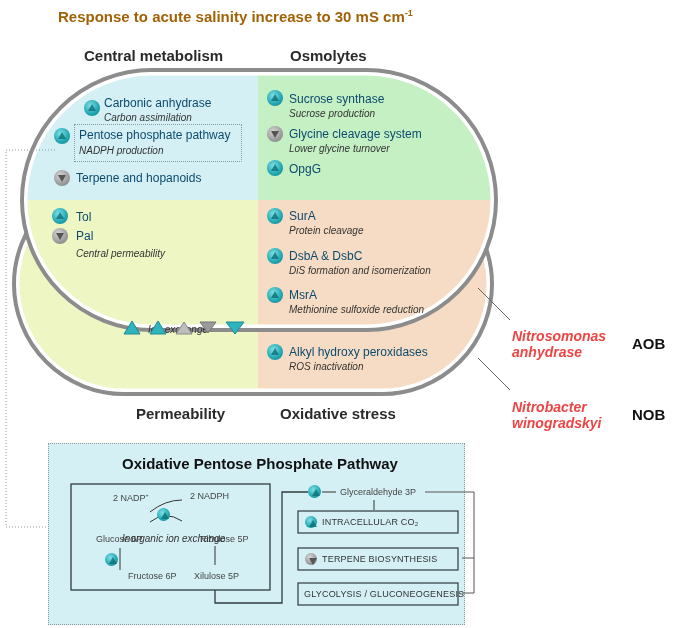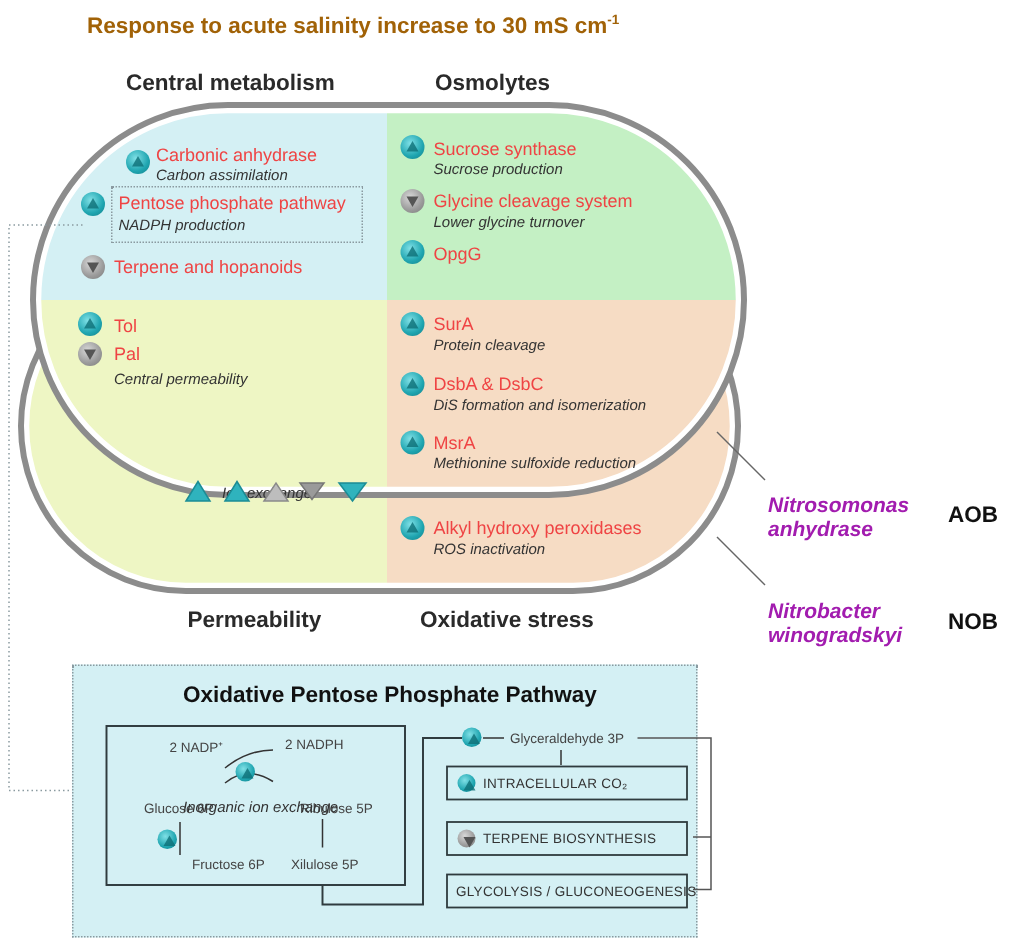--- a/index.html
+++ b/index.html
@@ -2,23 +2,23 @@
 <html><head>
 <meta charset="utf-8">
 <style>
   html, body { margin:0; padding:0; background:#ffffff; }
   body { width:673px; height:628px; position:relative; overflow:hidden;
          font-family:"Liberation Sans", sans-serif; color:#333; }
   .abs { position:absolute; }
   .title { left:58px; top:8px; font-size:15px; font-weight:bold; color:#a16207; white-space:nowrap; }
   .title sup { font-size:9px; }
   .sec-h { font-size:15px; font-weight:bold; color:#2a2a2a; white-space:nowrap; }
-  .item { font-size:12px; color:#ef4444; white-space:nowrap; }
+  .item { font-size:12px; color:#0c4a6e; white-space:nowrap; }
   .sub { font-size:10px; font-style:italic; color:#333; white-space:nowrap; }
-  .org { font-size:14px; font-style:italic; font-weight:bold; color:#a21caf; line-height:16px; white-space:nowrap; }
+  .org { font-size:14px; font-style:italic; font-weight:bold; color:#ef4444; line-height:16px; white-space:nowrap; }
   .grp { font-size:15px; font-weight:bold; color:#111; }
   .icon { position:absolute; width:16px; height:16px; border-radius:50%; }
   .icon.up { background:radial-gradient(circle at 40% 35%, #7fe0e6, #1fa5b0 60%, #137f88); }
   .icon.down { background:radial-gradient(circle at 40% 35%, #d8d8d8, #9a9a9a 60%, #7a7a7a); }
   .icon.up::after { content:""; position:absolute; left:4px; top:4px; border-left:4px solid transparent; border-right:4px solid transparent; border-bottom:7px solid #0e6f77; opacity:.8; }
   .icon.down::after { content:""; position:absolute; left:4px; top:5px; border-left:4px solid transparent; border-right:4px solid transparent; border-top:7px solid #555; }
   .dotted-box { position:absolute; border:1px dotted #8a9aa0; }
   .small { font-size:9px; color:#444; white-space:nowrap; }
   .caps { font-size:9px; color:#333; white-space:nowrap; letter-spacing:0.2px; }
 </style>
@@ -119,21 +119,21 @@
   <div>Nitrosomonas</div>
   <div>anhydrase</div>
 </div>
 <div class="abs grp" style="left:632px;top:335px;">AOB</div>
 <div class="abs org" style="left:512px;top:399px;">
   <div>Nitrobacter</div>
   <div>winogradskyi</div>
 </div>
 <div class="abs grp" style="left:632px;top:406px;">NOB</div>
 
-<div class="abs sec-h" style="left:125px;top:405px;">Permeability</div>
+<div class="abs sec-h" style="left:136px;top:405px;">Permeability</div>
 <div class="abs sec-h" style="left:280px;top:405px;">Oxidative stress</div>
 
 <div class="abs" style="left:48px;top:443px;width:415px;height:180px;background:#d4f0f4;border:1px dotted #8a9aa0;"></div>
 <div class="abs grp" style="left:122px;top:455px;">Oxidative Pentose Phosphate Pathway</div>
 
 <svg class="abs" style="left:0;top:0;" width="673" height="628">
   <rect x="71" y="484" width="199" height="106" fill="none" stroke="#2f3b3e" stroke-width="1.3"></rect>
   <path d="M150,512 Q165,500 182,500" fill="none" stroke="#333"></path>
   <path d="M150,522 Q165,510 182,521" fill="none" stroke="#333"></path>
   <line x1="120" y1="548" x2="120" y2="570" stroke="#333"></line>

